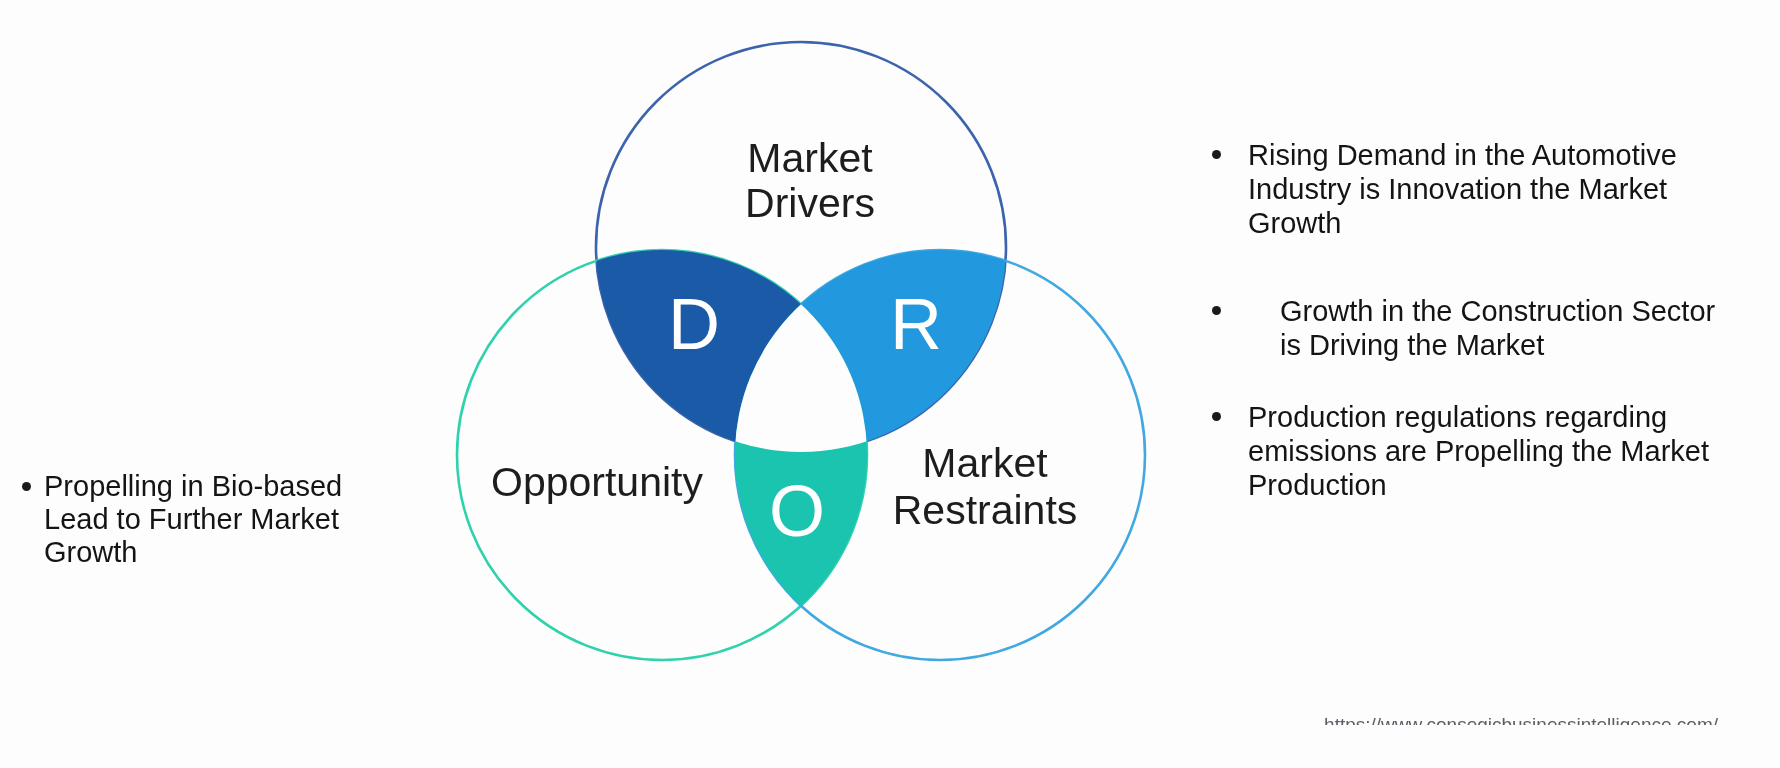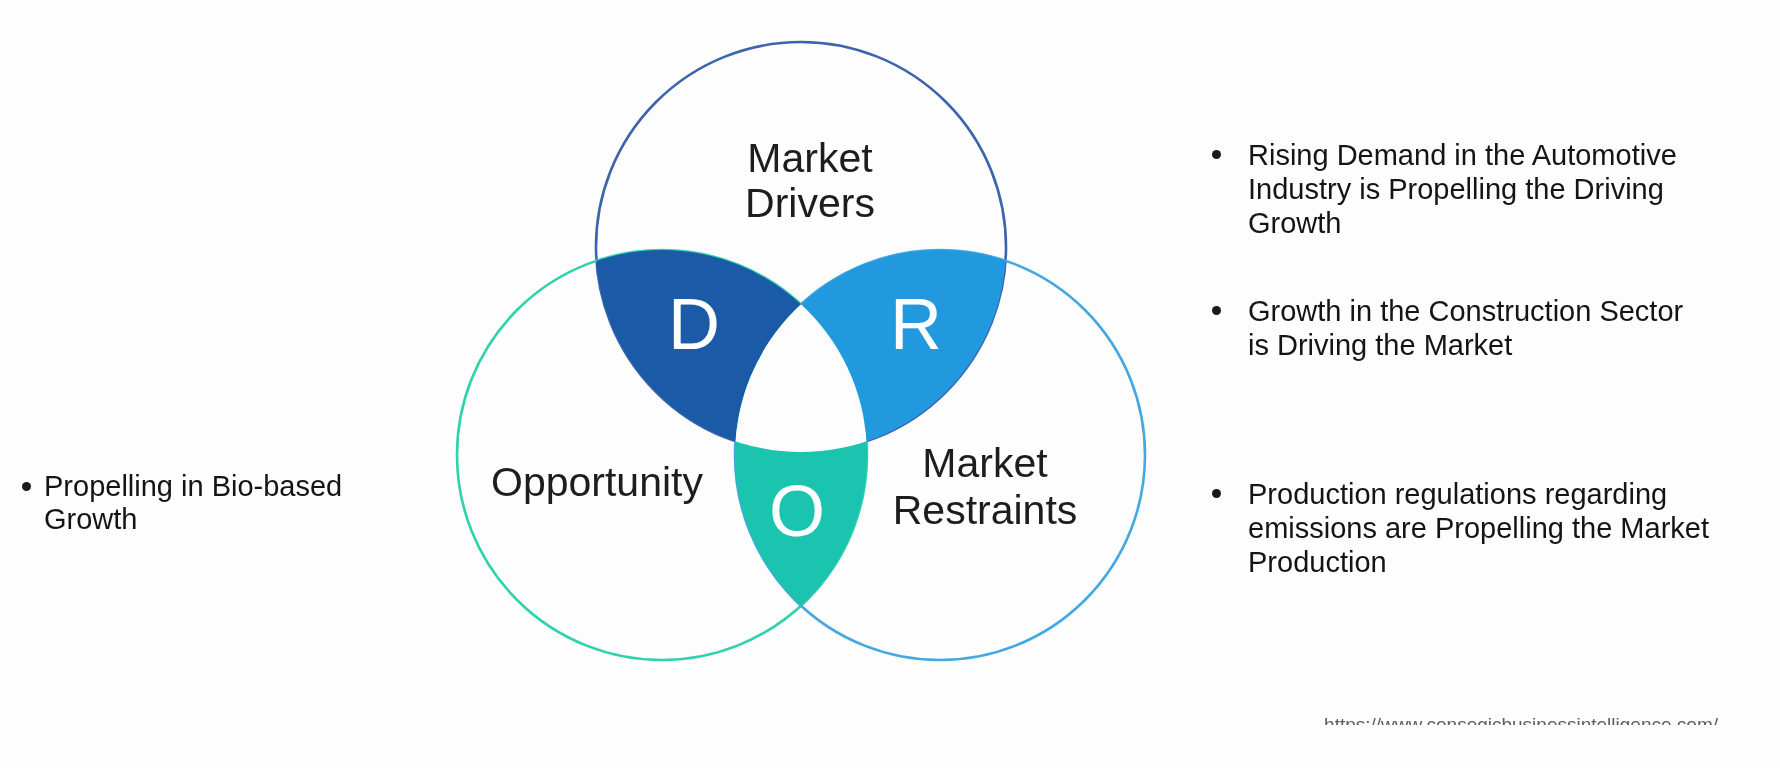--- a/index.html
+++ b/index.html
@@ -15,21 +15,21 @@
   .note .dot{flex:0 0 auto;width:9px;height:9px;border-radius:50%;background:#1a1a1a;margin-top:12px;}
   .note .lines{font-size:29px;line-height:34px;white-space:nowrap;}
   .note .lines span{display:block;}
   #left-note{left:22px;top:470px;}
   #left-note .dot{margin-right:13px;}
   #left-note .lines{line-height:33px;}
   .right-notes{position:absolute;left:1212px;top:138px;}
   .right-notes .note{position:static;}
   .right-notes .dot{margin-right:27px;}
   #right-note-1{margin-bottom:54px;}
-  #right-note-2{margin-bottom:115px;}
+  #right-note-2{margin-bottom:38px;gap:32px;}
   .url{position:absolute;top:714px;right:62px;font-size:19px;color:#5b6067;
        text-decoration:none;white-space:nowrap;}
 </style>
 </head>
 <body>
 
 <div class="canvas">
 
   <svg class="venn" width="1780" height="768" viewBox="0 0 1780 768">
     <defs>
@@ -72,30 +72,31 @@
 
     <text class="vletter" x="694" y="349" fill="#ffffff">D</text>
     <text class="vletter" x="916" y="349" fill="#ffffff">R</text>
     <text class="vletter" x="797" y="536" fill="#ffffff">O</text>
   </svg>
 
   <div class="note" id="left-note">
     <span class="dot"></span>
     <div class="lines">
       <span>Propelling in Bio-based</span>
+      <span>Lead to Further Market</span>
       <span>Growth</span>
     </div>
   </div>
 
   <div class="right-notes">
     <div class="note" id="right-note-1">
       <span class="dot"></span>
       <div class="lines">
         <span>Rising Demand in the Automotive</span>
-        <span>Industry is Propelling the Driving</span>
+        <span>Industry is Innovation the Market</span>
         <span>Growth</span>
       </div>
     </div>
     <div class="note" id="right-note-2">
       <span class="dot"></span>
       <div class="lines">
         <span>Growth in the Construction Sector</span>
         <span>is Driving the Market</span>
       </div>
     </div>

